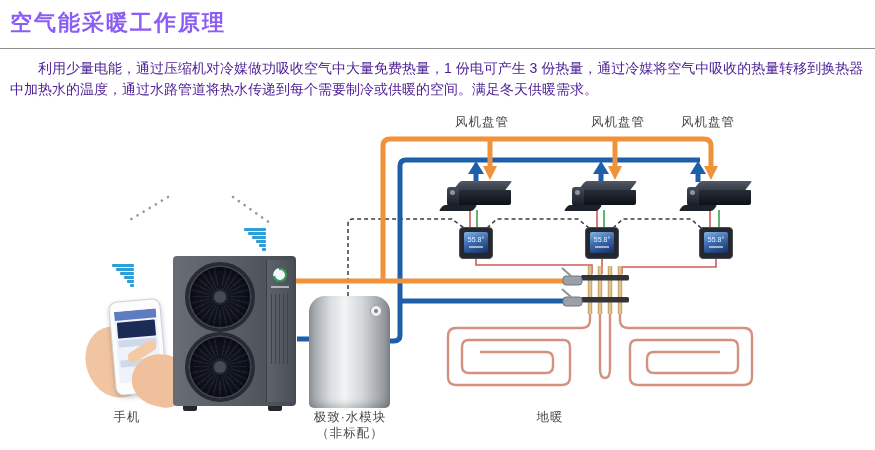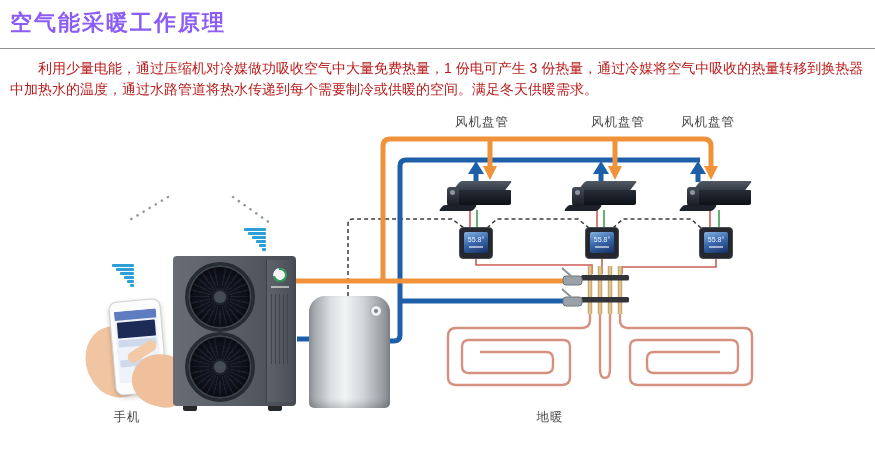--- a/index.html
+++ b/index.html
@@ -3,21 +3,21 @@
 <meta charset="utf-8">
 <style>
   * { margin:0; padding:0; box-sizing:border-box; }
   html,body { background:#fff; }
   body { font-family:"Liberation Sans","DejaVu Sans",sans-serif; }
   .page { position:relative; width:875px; height:450px; background:#fff; overflow:hidden; }
 
   
   .title { position:absolute; left:10px; top:8px; font-size:22px; font-weight:bold; color:#8b5cf6; letter-spacing:2px; }
   .title-rule { position:absolute; left:0; top:48px; width:875px; height:1px; background:#8f8f8f; }
-  .desc { position:absolute; left:10px; top:58px; width:857px; font-size:14px; line-height:21px; color:#b91c1c; text-indent:2em; }
+  .desc { position:absolute; left:10px; top:58px; width:857px; font-size:14px; line-height:21px; color:#4c1d95; text-indent:2em; }
 
   
   .pipes { position:absolute; left:0; top:0; z-index:1; pointer-events:none; }
 
   
   .cloud { position:absolute; left:143px; top:133px; width:120px; height:70px; z-index:2; }
   .cloud .puff { position:absolute; border-radius:50%; background:linear-gradient(180deg,#ffffff 5%,#cfeaf8 55%,#6fbfe9 100%); }
   .cloud .p1 { left:14px; top:4px; width:52px; height:52px; }
   .cloud .p2 { left:62px; top:12px; width:40px; height:40px; }
   .cloud .base { position:absolute; left:2px; top:28px; width:114px; height:38px; border-radius:19px;
@@ -249,15 +249,17 @@
     <div class="t-screen">55.8°</div>
   </div>
   <div class="thermostat" style="left:699px; top:227px;">
     <div class="t-screen">55.8°</div>
   </div>
 
   <div class="dlabel" style="left:442px; top:114px; width:80px;">风机盘管</div>
   <div class="dlabel" style="left:578px; top:114px; width:80px;">风机盘管</div>
   <div class="dlabel" style="left:668px; top:114px; width:80px;">风机盘管</div>
   <div class="dlabel" style="left:87px; top:409px; width:80px;">手机</div>
+  <div class="dlabel" style="left:290px; top:409px; width:120px;">极致·水模块</div>
+  <div class="dlabel" style="left:290px; top:425px; width:120px;">（非标配）</div>
   <div class="dlabel" style="left:510px; top:409px; width:80px;">地暖</div>
 
 </div>
 
 </body></html>

